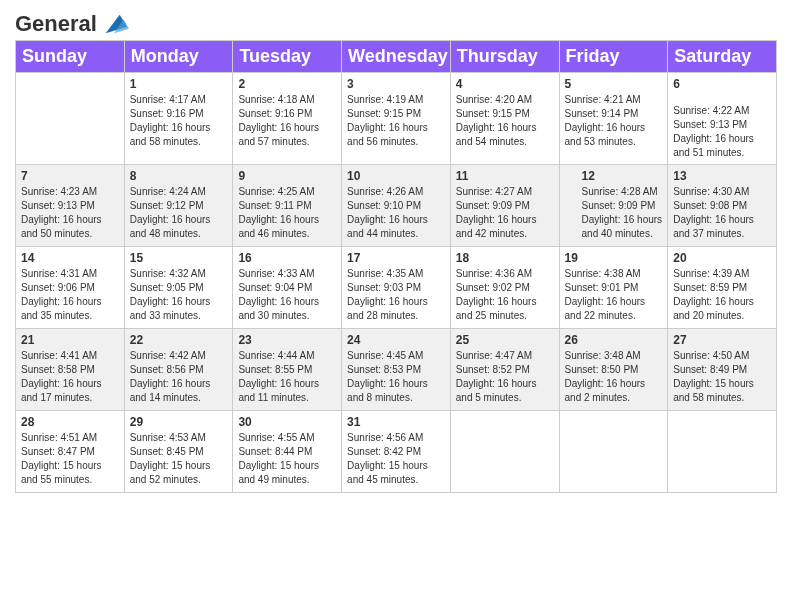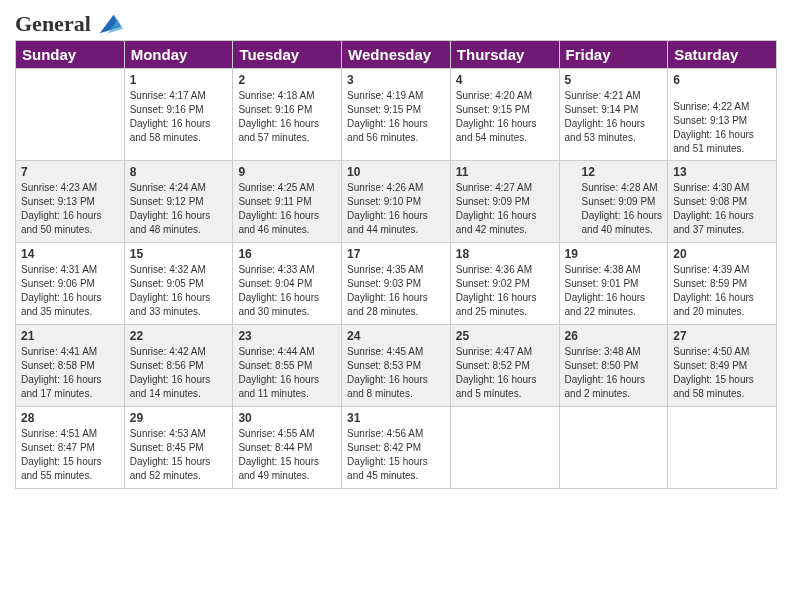--- a/index.html
+++ b/index.html
@@ -41,25 +41,25 @@
     .location {
       font-size: 16px;
       color: #333;
     }
     .calendar-table {
       width: 100%;
       border-collapse: collapse;
       table-layout: fixed;
     }
     .calendar-table th {
-      background-color: #701a75;
+      background-color: #8b5cf6;
       color: #fff;
       text-align: left;
       padding: 5px 6px;
-      font-size: 15px;
+      font-size: 18px;
       font-weight: bold;
       border: 1px solid #ccc;
     }
     .calendar-table td {
       border: 1px solid #ccc;
       vertical-align: top;
       padding: 4px 5px;
       font-size: 10.5px;
       color: #333;
       background: #fff;
@@ -83,21 +83,21 @@
       background: #fff !important;
     }
   </style>
 </head>
 <body>
 
 <div class="page">
   <div class="header">
     <div class="logo">
       <div>
-        <div style="display:flex;align-items:center;gap:2px;font-family:Liberation Serif, serif;">
+        <div style="display:flex;align-items:center;gap:2px;">
           <span style="font-size:22px;font-weight:bold;color:#333;">General</span>
           <svg class="logo-icon" viewBox="0 0 30 30" xmlns="http://www.w3.org/2000/svg">
             <polygon points="5,25 20,5 28,18" fill="#1a6db5"></polygon>
             <polygon points="14,25 24,10 30,20" fill="#4a9fd4" opacity="0.7"></polygon>
           </svg>
         </div>
         <div style="font-size:22px;font-weight:bold;color:#1a6db5;margin-top:-6px;"></div>
       </div>
     </div>
     <div class="title-block">

